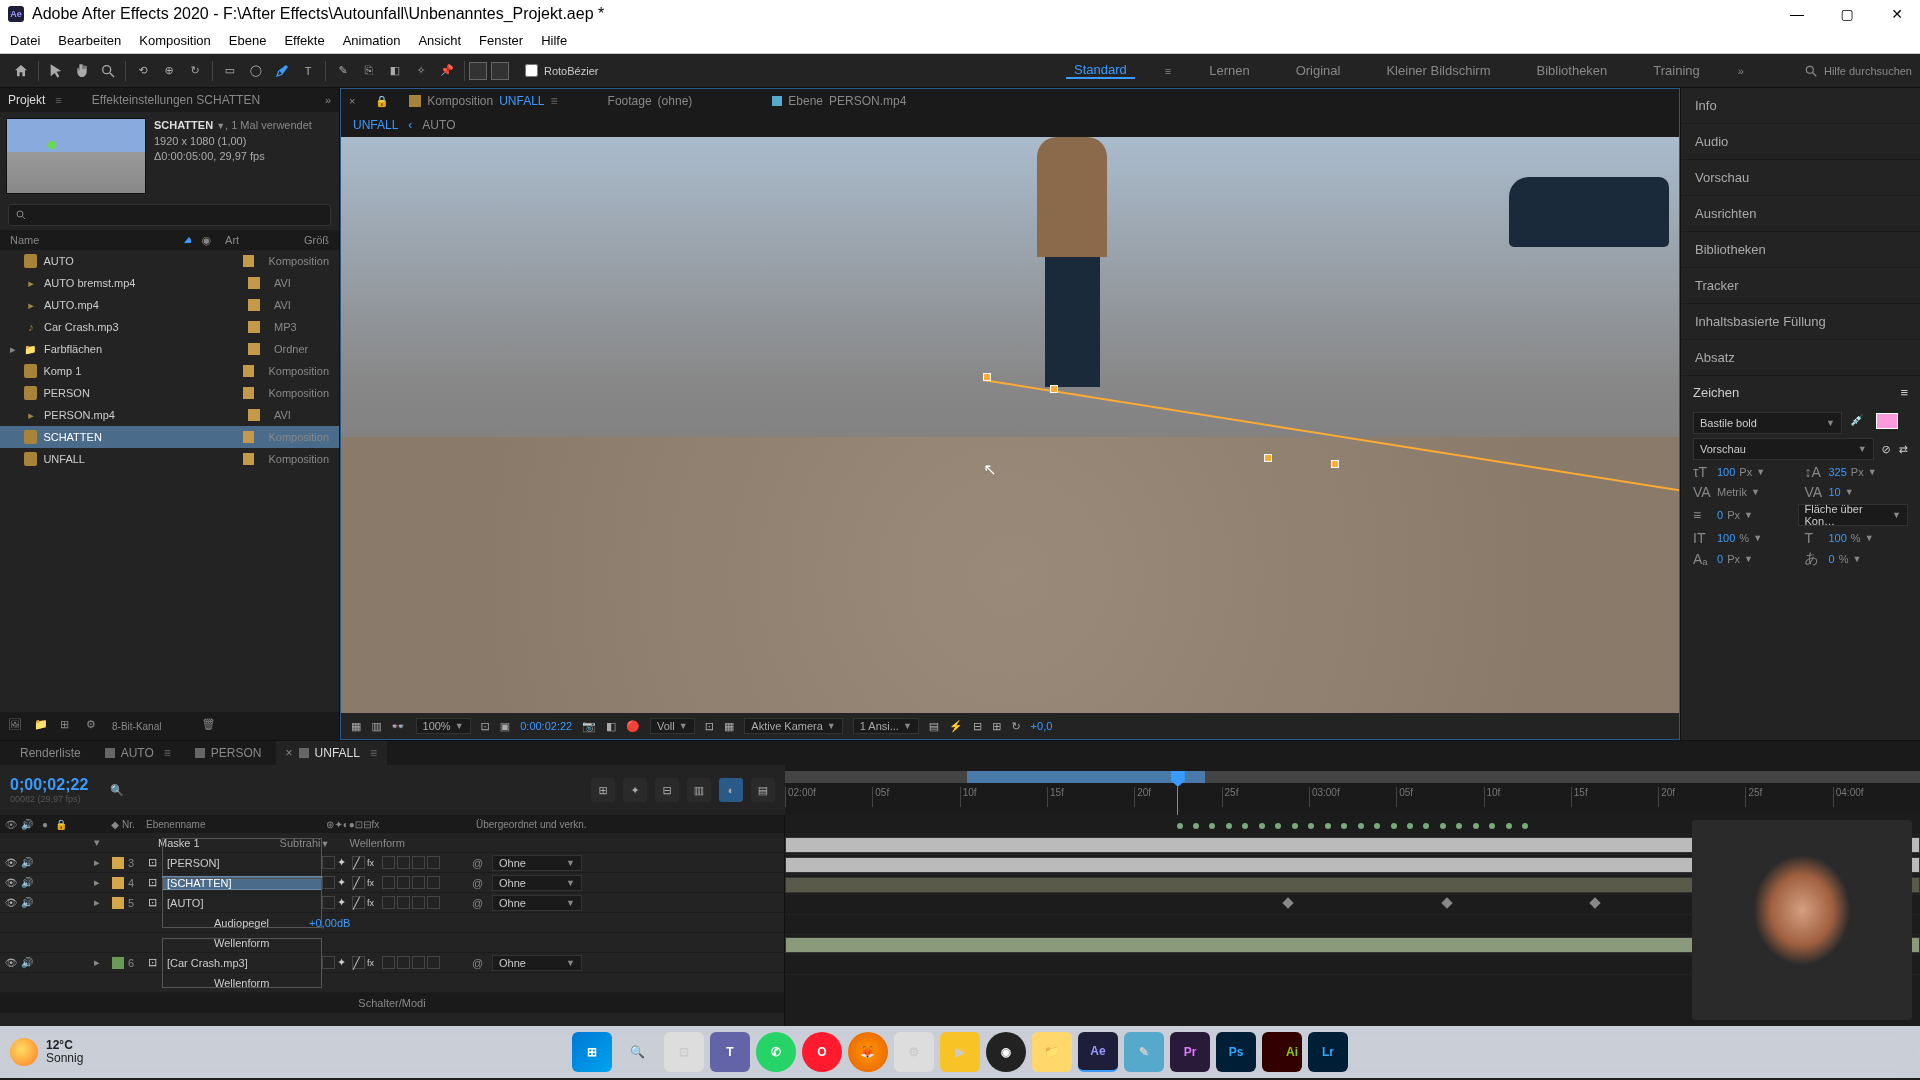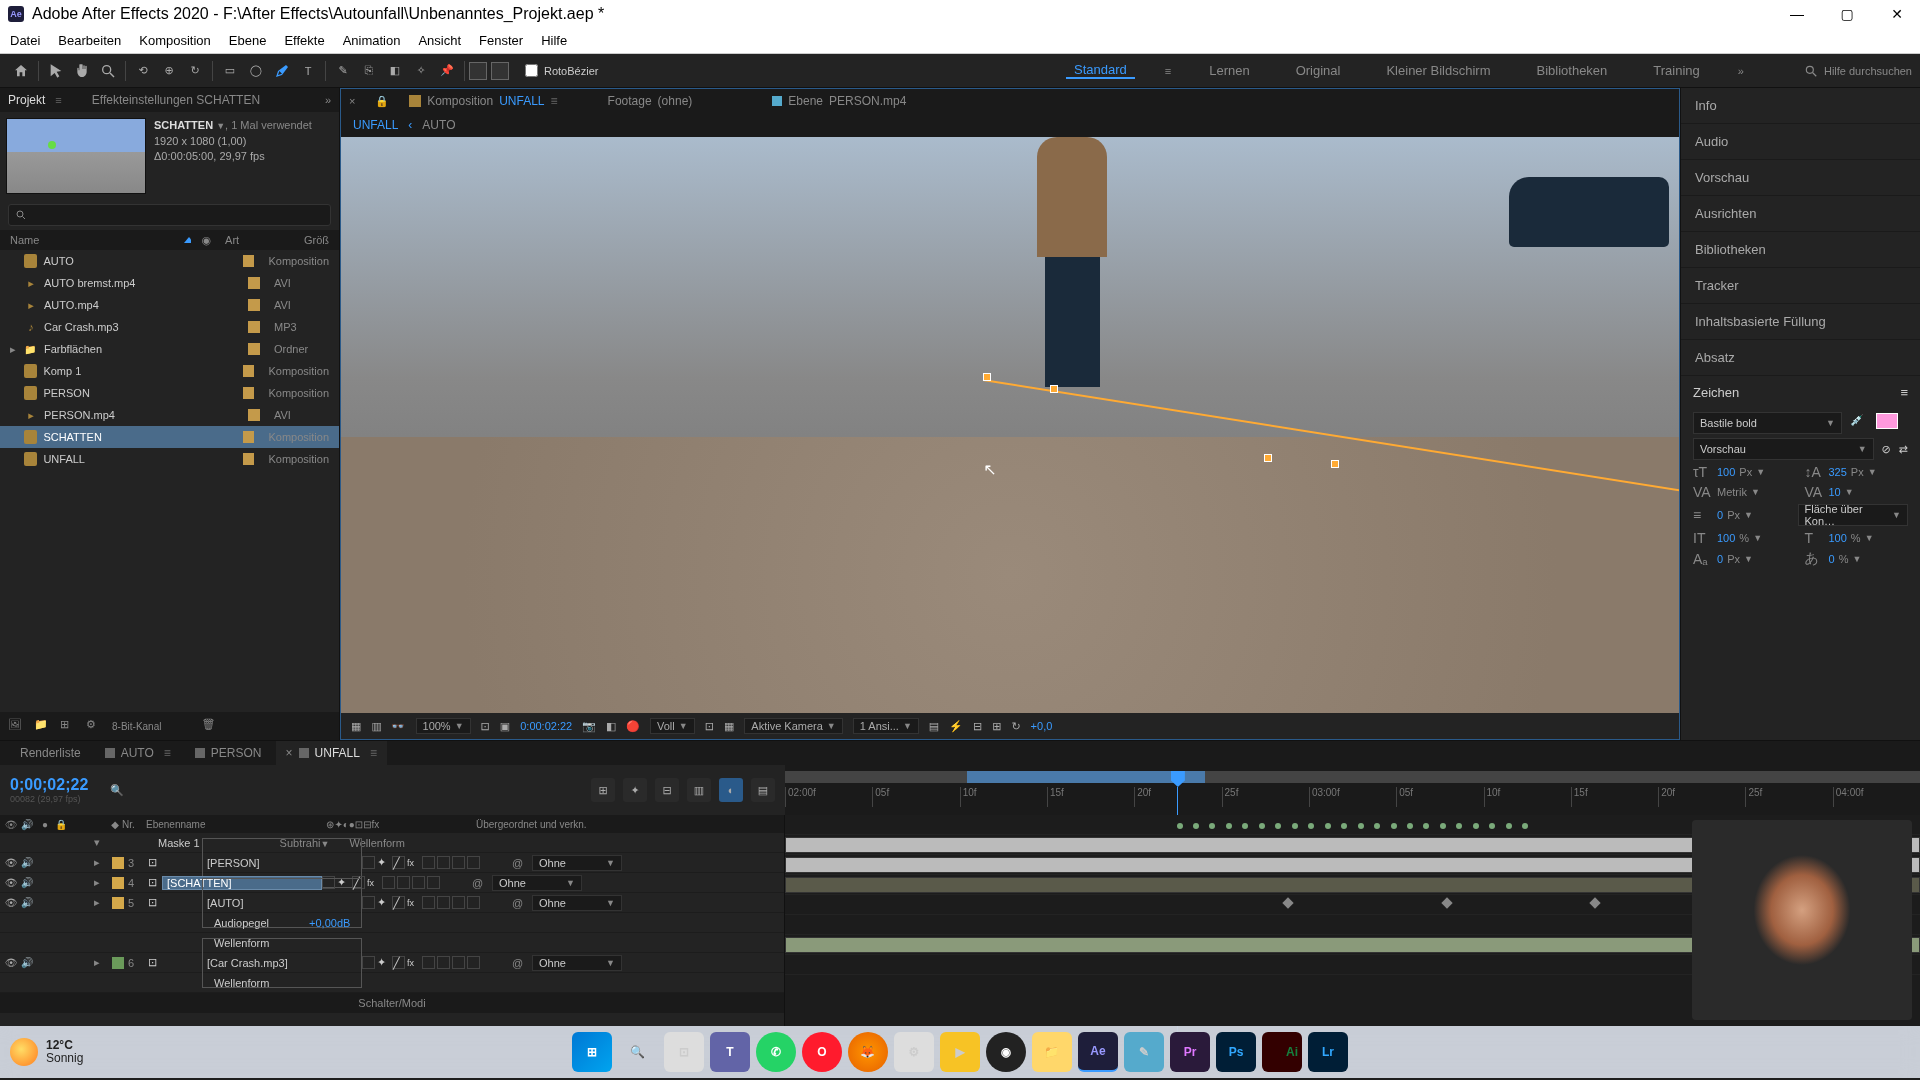--- a/index.html
+++ b/index.html
@@ -139,21 +139,21 @@
 .layer-row { height: 20px; display: flex; align-items: center; padding: 0 4px; border-bottom: 1px solid #1c1c1c; }
 .lr-toggles { width: 90px; display: flex; gap: 3px; }
 .lr-toggle { width: 14px; height: 14px; display: flex; align-items: center; justify-content: center; font-size: 10px; color: #aaa; }
 .lr-expand { width: 14px; color: #888; cursor: pointer; }
 .lr-nr { width: 20px; color: #888; }
 .lr-color { width: 12px; height: 12px; background: #d4a84a; margin: 0 4px; }
 .lr-color.green { background: #6a9a5a; }
 .lr-color.none { background: transparent; }
 .lr-name { width: 160px; }
 .lr-name.sel { background: #4a6b8a; color: #fff; padding: 0 4px; border: 1px solid #6a8baa; }
-.lr-name.boxed { border: 1px solid #555; padding: 18px 4px; margin-left: 40px; }
+.lr-name.boxed { border: 1px solid #555; padding: 18px 4px; }
 .lr-switches { width: 150px; display: flex; gap: 2px; align-items: center; }
 .sw-box { width: 13px; height: 13px; border: 1px solid #444; }
 .lr-pick { width: 20px; color: #888; }
 .lr-parent-sel { background: #1a1a1a; border: 1px solid #333; padding: 0 6px; height: 16px; display: flex; align-items: center; gap: 4px; width: 90px; justify-content: space-between; }
 .tl-layers-footer { height: 20px; display: flex; align-items: center; justify-content: center; color: #888; background: #1a1a1a; }
 
 .tl-tracks { flex: 1; background: #1c1c1c; position: relative; }
 .track-row { height: 20px; border-bottom: 1px solid #232323; position: relative; }
 .clip { position: absolute; top: 2px; height: 16px; background: #5a5a4a; border: 1px solid #333; }
 .clip.light { background: #bbb; }
@@ -167,21 +167,21 @@
 .weather-ico { width: 28px; height: 28px; background: radial-gradient(circle at 40% 40%, #ffdd66, #ff9933 70%); border-radius: 50%; }
 .weather-text { font-size: 12px; line-height: 13px; }
 .tb-center { position: absolute; left: 50%; transform: translateX(-50%); display: flex; gap: 6px; }
 .tb-ico { width: 40px; height: 40px; border-radius: 6px; display: flex; align-items: center; justify-content: center; font-size: 12px; font-weight: bold; cursor: pointer; }
 .tb-ico.win { background: linear-gradient(135deg,#0078d4,#00a4ef); color:#fff; }
 .tb-ico.search { color: #444; }
 .tb-ico.app { background: #ddd; }
 .tb-ico.ae { background: #1e1e3a; color: #9999ff; border-bottom: 2px solid #3a9bff; }
 .tb-ico.pr { background: #2a1a3a; color: #e078ff; }
 .tb-ico.ps { background: #001e36; color: #31a8ff; }
-.tb-ico.ai { background: #330000; color: #15803d; padding-left: 20px; }
+.tb-ico.ai { background: #330000; color: #84cc16; padding-left: 20px; }
 .tb-ico.lr { background: #001e36; color: #31a8ff; }
 .tb-ico.whatsapp { background: #25d366; color: #fff; border-radius: 50%; }
 .tb-ico.ff { background: radial-gradient(circle,#ff9500,#e66000); border-radius: 50%; }
 
 
 .webcam { position: absolute; right: 8px; bottom: 60px; width: 220px; height: 200px; background: #2a2a2a; border-radius: 4px; overflow: hidden; }
 .webcam-person { width: 100%; height: 100%; background: radial-gradient(ellipse 40% 50% at 50% 45%, #d4a080 0%, #a06040 35%, #2a2a2a 55%); }
 
 .chev { font-size: 9px; color: #888; }
 </style>

